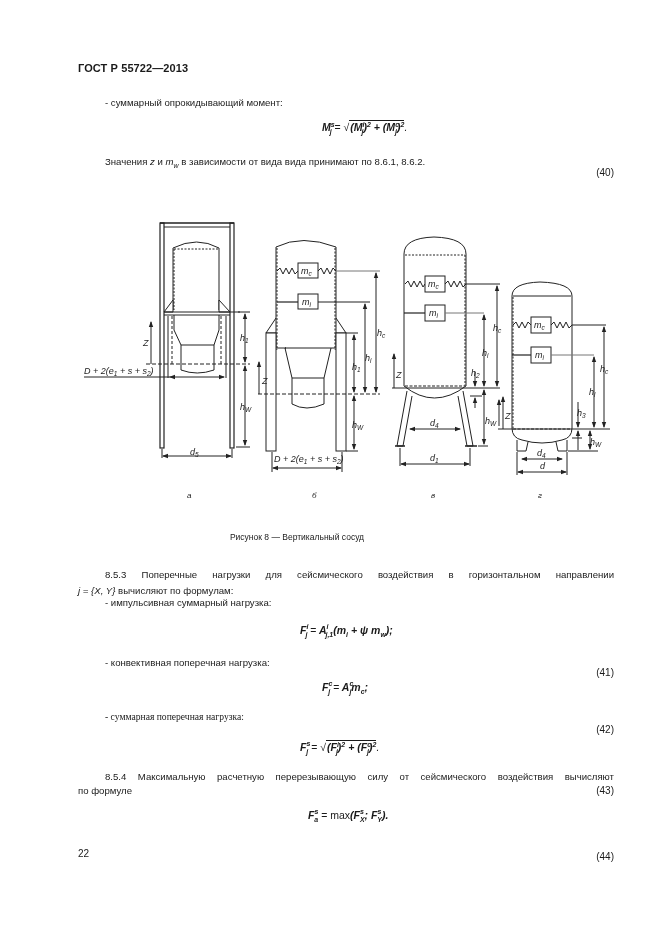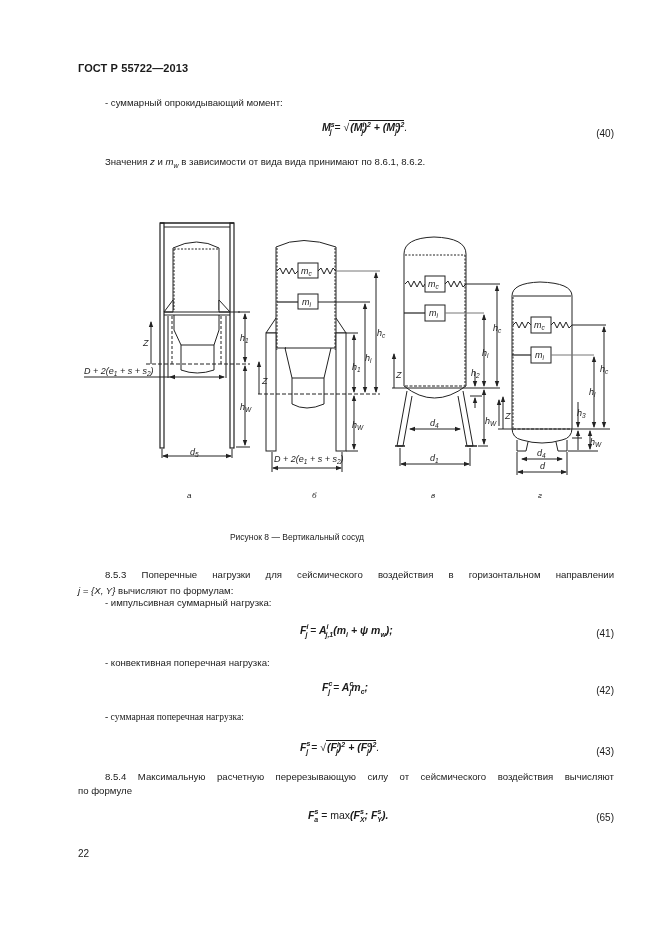--- a/index.html
+++ b/index.html
@@ -6,21 +6,21 @@
   body { width: 661px; height: 935px; position: relative; overflow: hidden;
          font-family: "Liberation Sans", sans-serif; color: #1a1a1a; }
   .abs { position: absolute; }
   .header { left: 78px; top: 62px; font-size: 11px; font-weight: bold; letter-spacing: 0.1px; }
   .para { font-size: 9.6px; line-height: 13px; }
   .indent { left: 105px; }
   .full { left: 78px; width: 536px; }
   .justify { text-align: justify; text-align-last: justify; }
   .formula { font-family: "Liberation Sans", sans-serif; font-weight: bold; font-style: italic; font-size: 10.5px; white-space: nowrap; }
   .formula sub, .formula sup { font-size: 7px; }
-  .eqno { right: 47px; font-size: 10px; }
+  .eqno { right: 47px; font-size: 10px; margin-top: 39px; }
   .caption { left: 0; width: 594px; text-align: center; font-size: 8.5px; }
   .pageno { left: 78px; top: 848px; font-size: 10px; }
   svg text { font-family: "Liberation Sans", sans-serif; }
   .sqrt { border-top: 1px solid #1a1a1a; padding-left: 1px; }
 </style>
 </head>
 <body>
 
 <div class="abs header">ГОСТ Р 55722—2013</div>
 
@@ -287,15 +287,15 @@
   F<sup>s</sup><sub style="margin-left:-4px;">j</sub><span style="font-weight:normal;font-style:normal;"> = √</span><span class="sqrt">(F<sup>i</sup><sub style="margin-left:-3px;">j</sub>)<sup>2</sup> + (F<sup>c</sup><sub style="margin-left:-4px;">j</sub>)<sup>2</sup></span><span style="font-weight:normal;">.</span>
 </div>
 <div class="abs eqno" style="top:746px;">(43)</div>
 
 <div class="abs para full justify" style="top:770px; text-indent:27px;">8.5.4 Максимальную расчетную перерезывающую силу от сейсмического воздействия вычисляют</div>
 <div class="abs para" style="left:78px; top:784px;text-align:right;">по формуле</div>
 
 <div class="abs formula" style="left:308px; top:808px;">
   F<sup>s</sup><sub style="margin-left:-4px;">a</sub> <span style="font-weight:normal;font-style:normal;">= max</span>(F<sup>s</sup><sub style="margin-left:-4px;">X</sub>; F<sup>s</sup><sub style="margin-left:-4px;">Y</sub>).
 </div>
-<div class="abs eqno" style="top:812px;">(65)</div>
+<div class="abs eqno" style="top:812px;">(44)</div>
 
 <div class="abs pageno">22</div>
 
 </body></html>

